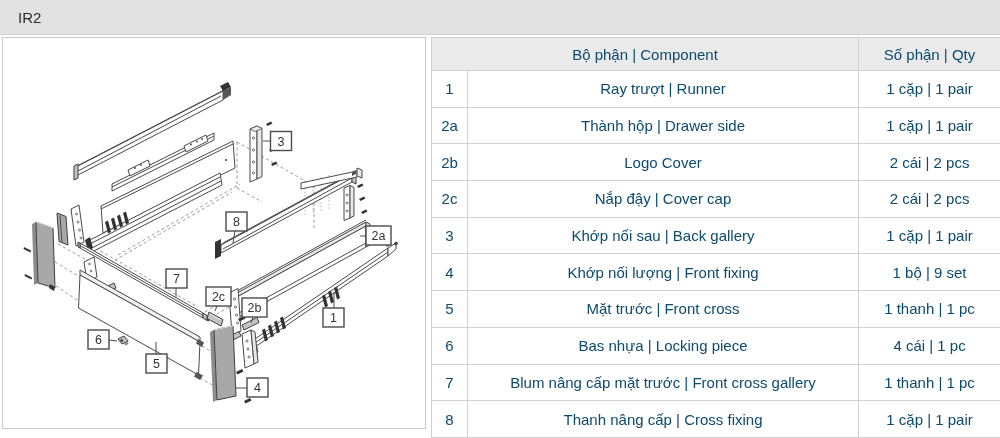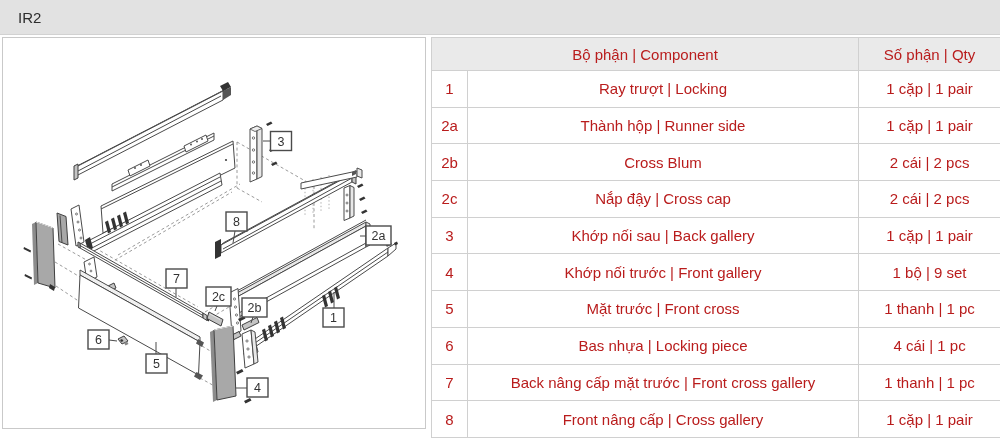--- a/index.html
+++ b/index.html
@@ -17,21 +17,21 @@
   .topbar .title{margin-left:18px;font-size:15px;color:#2d2d2d;text-align:center;}
   
   .diagram-panel{
     position:absolute;left:2px;top:37px;width:424px;height:392px;
     background:#fff;border:1px solid #c9c9c9;box-sizing:border-box;
   }
   
   table.parts{
     position:absolute;left:431px;top:37px;width:569px;
     border-collapse:collapse;table-layout:fixed;
-    font-size:15px;color:#b91c1c;
+    font-size:15px;color:#0c4a6e;
   }
   table.parts col.c-id{width:36px;}
   table.parts col.c-comp{width:391px;}
   table.parts col.c-qty{width:142px;}
   table.parts th, table.parts td{
     border:1px solid #d0d0d0;text-align:center;vertical-align:middle;
     padding:0 4px;font-weight:normal;overflow:hidden;white-space:nowrap;
   }
   table.parts thead th{background:#eaeaea;height:32px;}
   table.parts tbody td{height:35.7px;background:#fff;}
@@ -306,62 +306,62 @@
     </colgroup>
   <thead>
     <tr>
       <th colspan="2">Bộ phận | Component</th>
       <th>Số phận | Qty</th>
     </tr>
   </thead>
   <tbody>
     <tr>
       <td>1</td>
-      <td>Ray trượt | Locking</td>
+      <td>Ray trượt | Runner</td>
       <td>1 cặp | 1 pair</td>
     </tr>
     <tr>
       <td>2a</td>
-      <td>Thành hộp | Runner side</td>
+      <td>Thành hộp | Drawer side</td>
       <td>1 cặp | 1 pair</td>
     </tr>
     <tr>
       <td>2b</td>
-      <td>Cross Blum</td>
+      <td>Logo Cover</td>
       <td>2 cái | 2 pcs</td>
     </tr>
     <tr>
       <td>2c</td>
-      <td>Nắp đậy | Cross cap</td>
+      <td>Nắp đậy | Cover cap</td>
       <td>2 cái | 2 pcs</td>
     </tr>
     <tr>
       <td>3</td>
       <td>Khớp nối sau | Back gallery</td>
       <td>1 cặp | 1 pair</td>
     </tr>
     <tr>
       <td>4</td>
-      <td>Khớp nối trước | Front gallery</td>
+      <td>Khớp nối lượng | Front fixing</td>
       <td>1 bộ | 9 set</td>
     </tr>
     <tr>
       <td>5</td>
       <td>Mặt trước | Front cross</td>
       <td>1 thanh | 1 pc</td>
     </tr>
     <tr>
       <td>6</td>
       <td>Bas nhựa | Locking piece</td>
       <td>4 cái | 1 pc</td>
     </tr>
     <tr>
       <td>7</td>
-      <td>Back nâng cấp mặt trước | Front cross gallery</td>
+      <td>Blum nâng cấp mặt trước | Front cross gallery</td>
       <td>1 thanh | 1 pc</td>
     </tr>
     <tr>
       <td>8</td>
-      <td>Front nâng cấp | Cross gallery</td>
+      <td>Thanh nâng cấp | Cross fixing</td>
       <td>1 cặp | 1 pair</td>
     </tr>
   </tbody>
 </table>
 
 </body></html>

